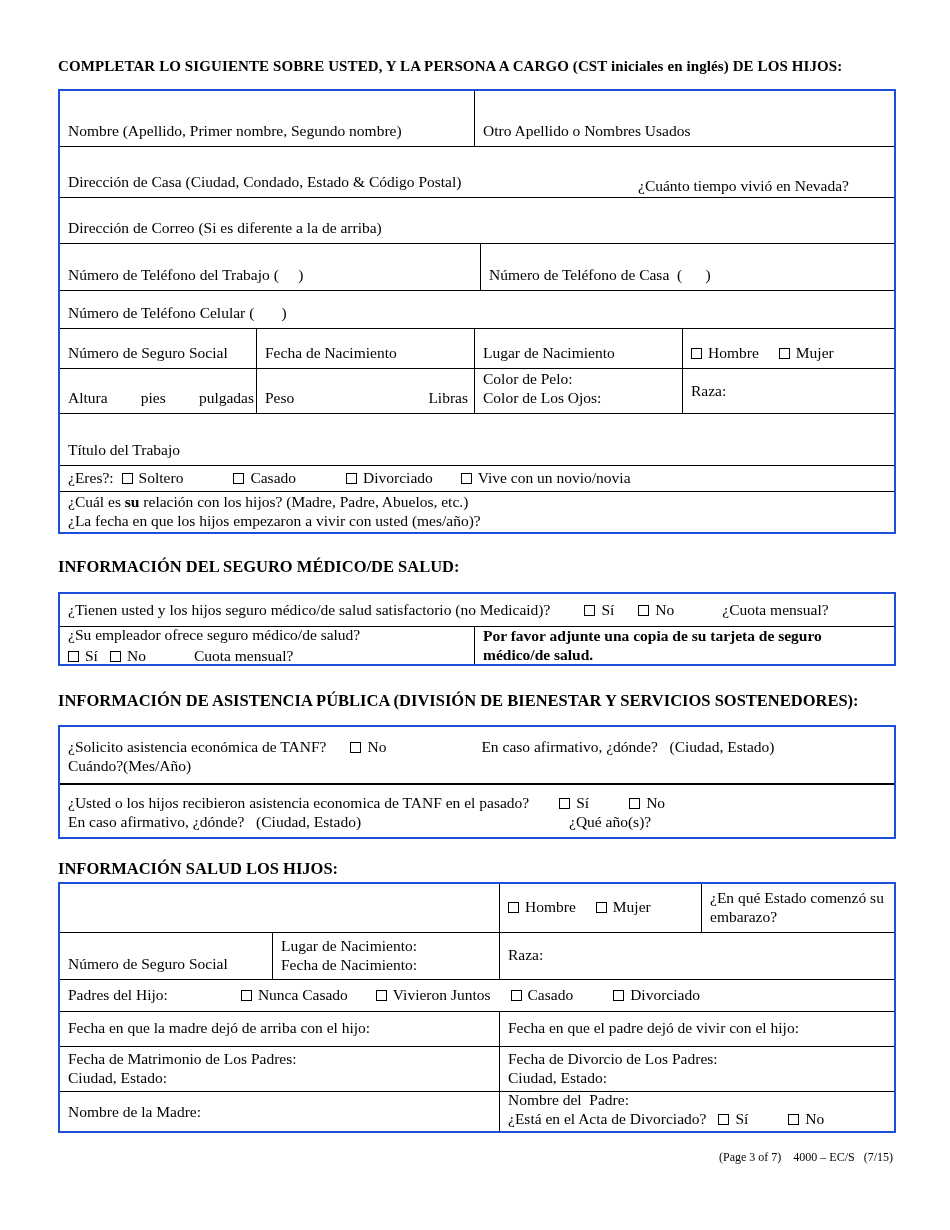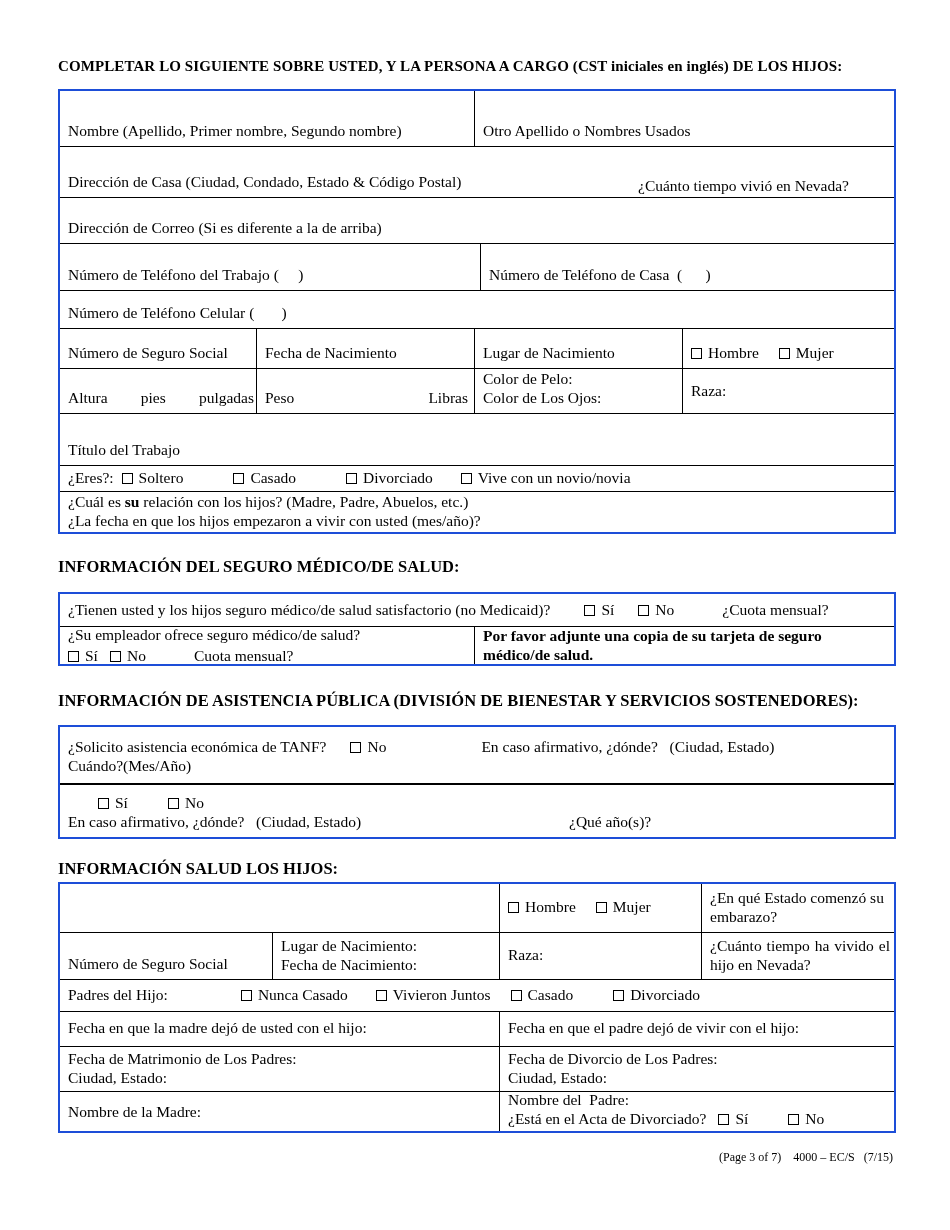--- a/index.html
+++ b/index.html
@@ -223,20 +223,21 @@
               <span class="lbl m95">En caso afirmativo, ¿dónde?   (Ciudad, Estado)</span>
             </span>
             <span>Cuándo?(Mes/Año)</span>
           </span>
         </div>
       </div>
       <div class="r thick" style="height:54px">
         <div class="c top" style="flex:1; padding-top:9px">
           <span class="col" style="width:100%">
             <span class="line">
+              <span>¿Usted o los hijos recibieron asistencia economica de TANF en el pasado?</span>
               <span class="opt m30">
                   <span class="cb"></span>
                   <span>Sí</span>
                 </span>
               <span class="opt m40">
                   <span class="cb"></span>
                   <span>No</span>
                 </span>
             </span>
             <span class="line">
@@ -273,23 +274,20 @@
         </div>
         <div class="c mid" style="width:227px">
           <span class="col">
             <span>Lugar de Nacimiento:</span>
             <span>Fecha de Nacimiento:</span>
           </span>
         </div>
         <div class="c mid" style="width:202px">
           <span>Raza:</span>
         </div>
-        <div class="c mid" style="flex:1">
-          <span class="just">¿Cuánto tiempo ha vivido el hijo en Nevada?</span>
-        </div>
       </div>
       <div class="r" style="height:32px">
         <div class="c mid" style="flex:1">
           <span>Padres del Hijo:</span>
           <span class="opt m73">
               <span class="cb"></span>
               <span>Nunca Casado</span>
             </span>
           <span class="opt m28">
               <span class="cb"></span>
@@ -300,21 +298,21 @@
               <span>Casado</span>
             </span>
           <span class="opt m40">
               <span class="cb"></span>
               <span>Divorciado</span>
             </span>
         </div>
       </div>
       <div class="r" style="height:35px">
         <div class="c mid" style="width:439px">
-          <span>Fecha en que la madre dejó de usted con el hijo:</span>
+          <span>Fecha en que la madre dejó de arriba con el hijo:</span>
         </div>
         <div class="c mid" style="flex:1">
           <span>Fecha en que el padre dejó de vivir con el hijo:</span>
         </div>
       </div>
       <div class="r" style="height:45px">
         <div class="c mid" style="width:439px">
           <span class="col">
             <span>Fecha de Matrimonio de Los Padres:</span>
             <span>Ciudad, Estado:</span>

